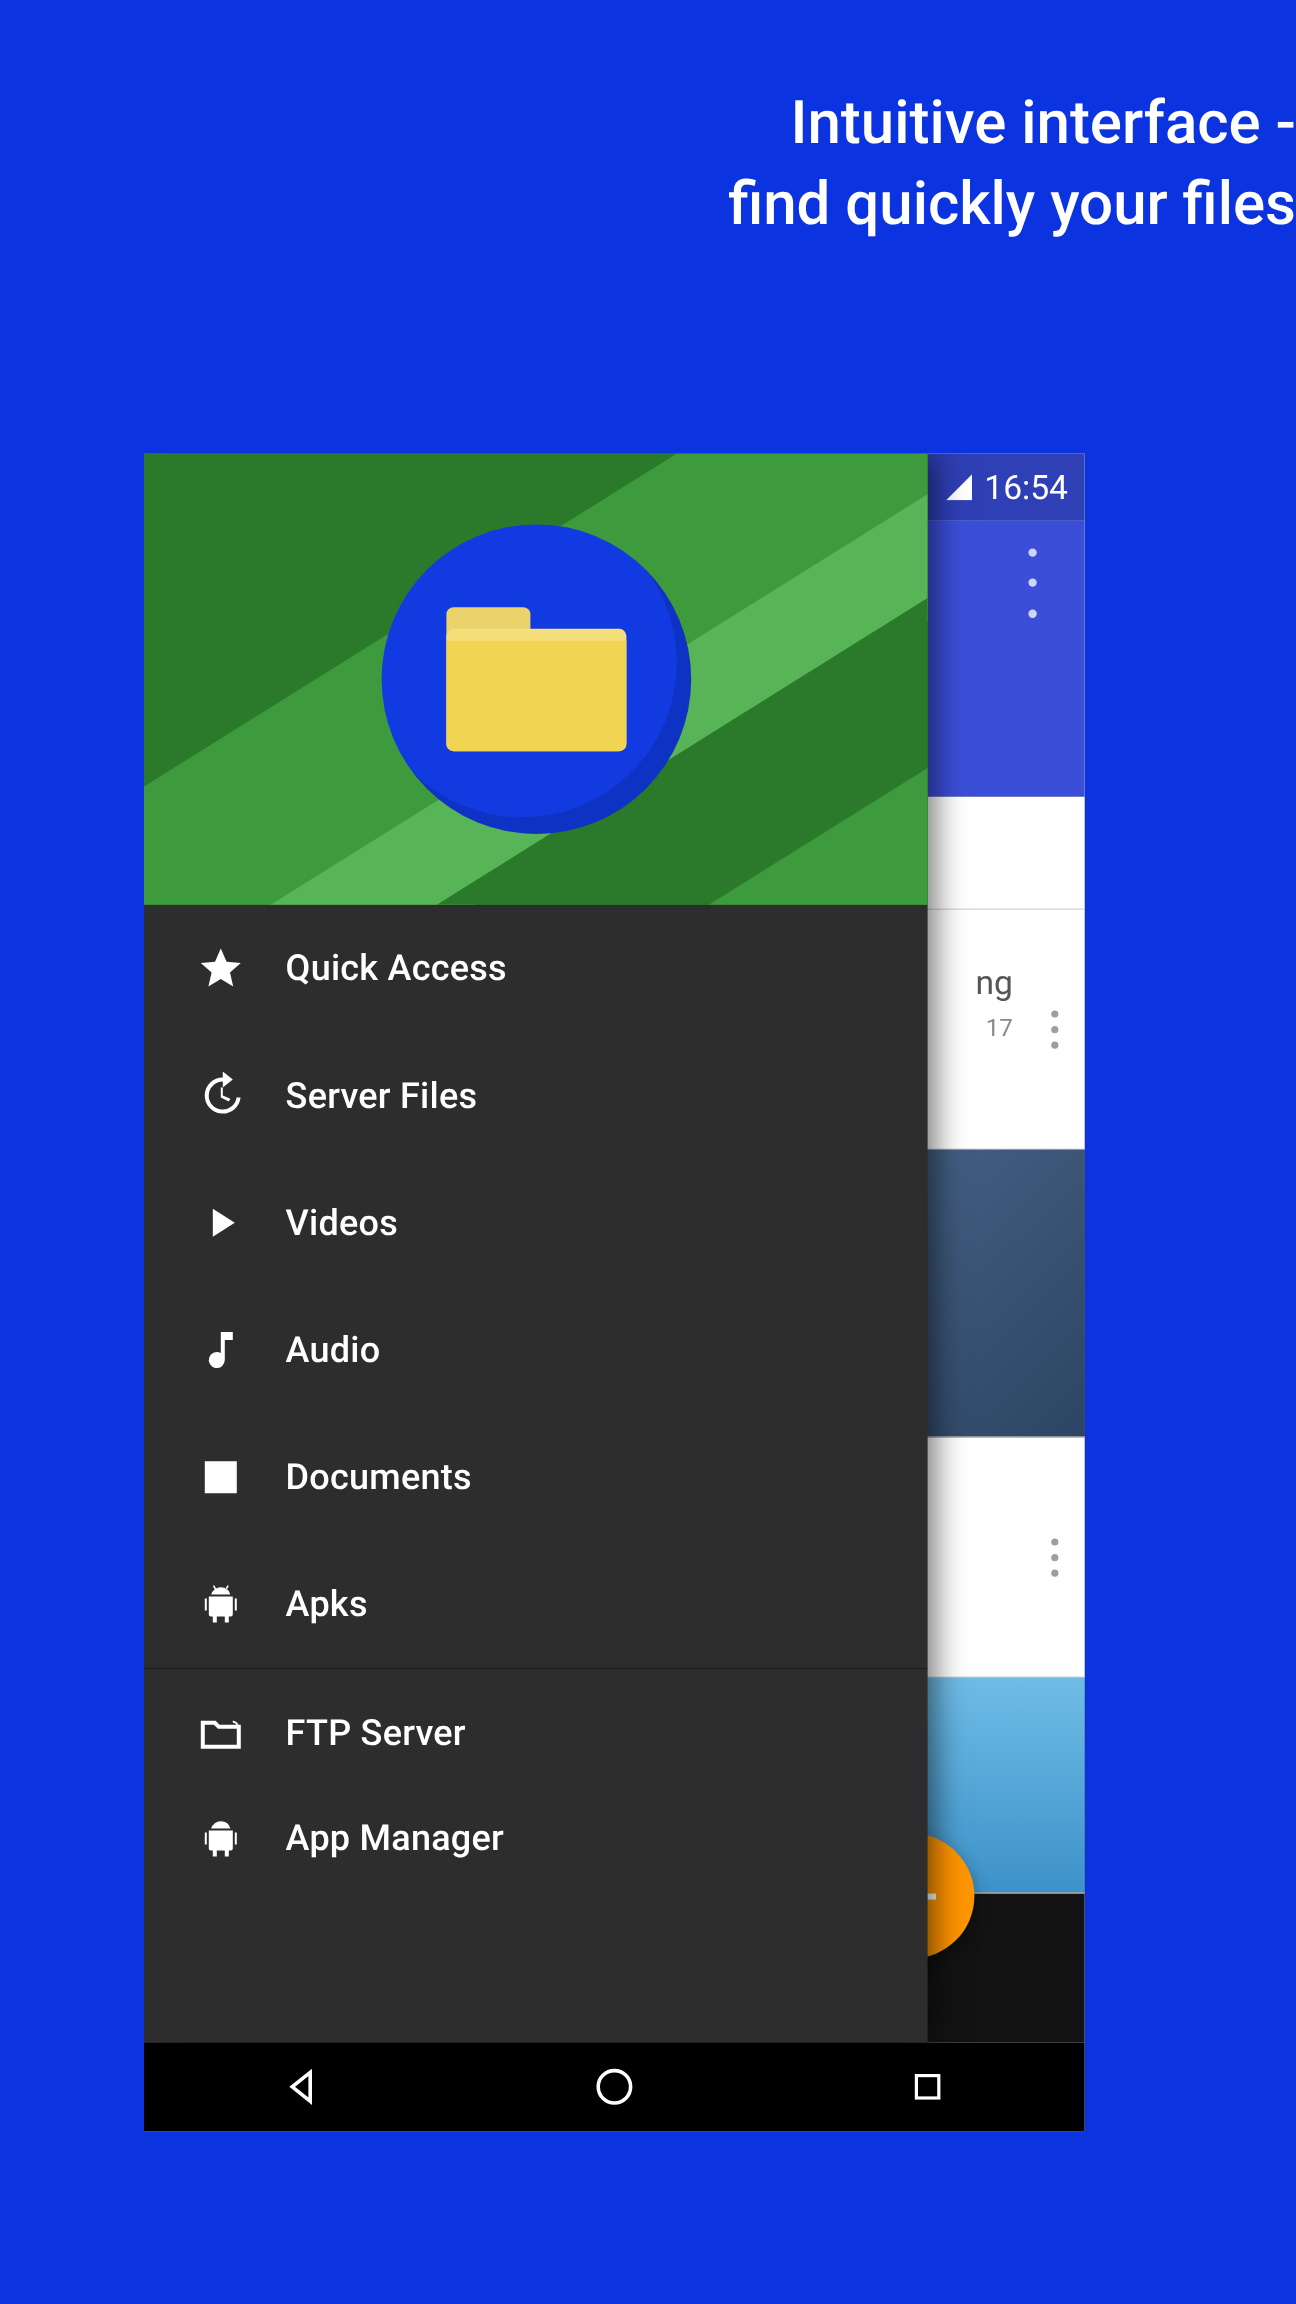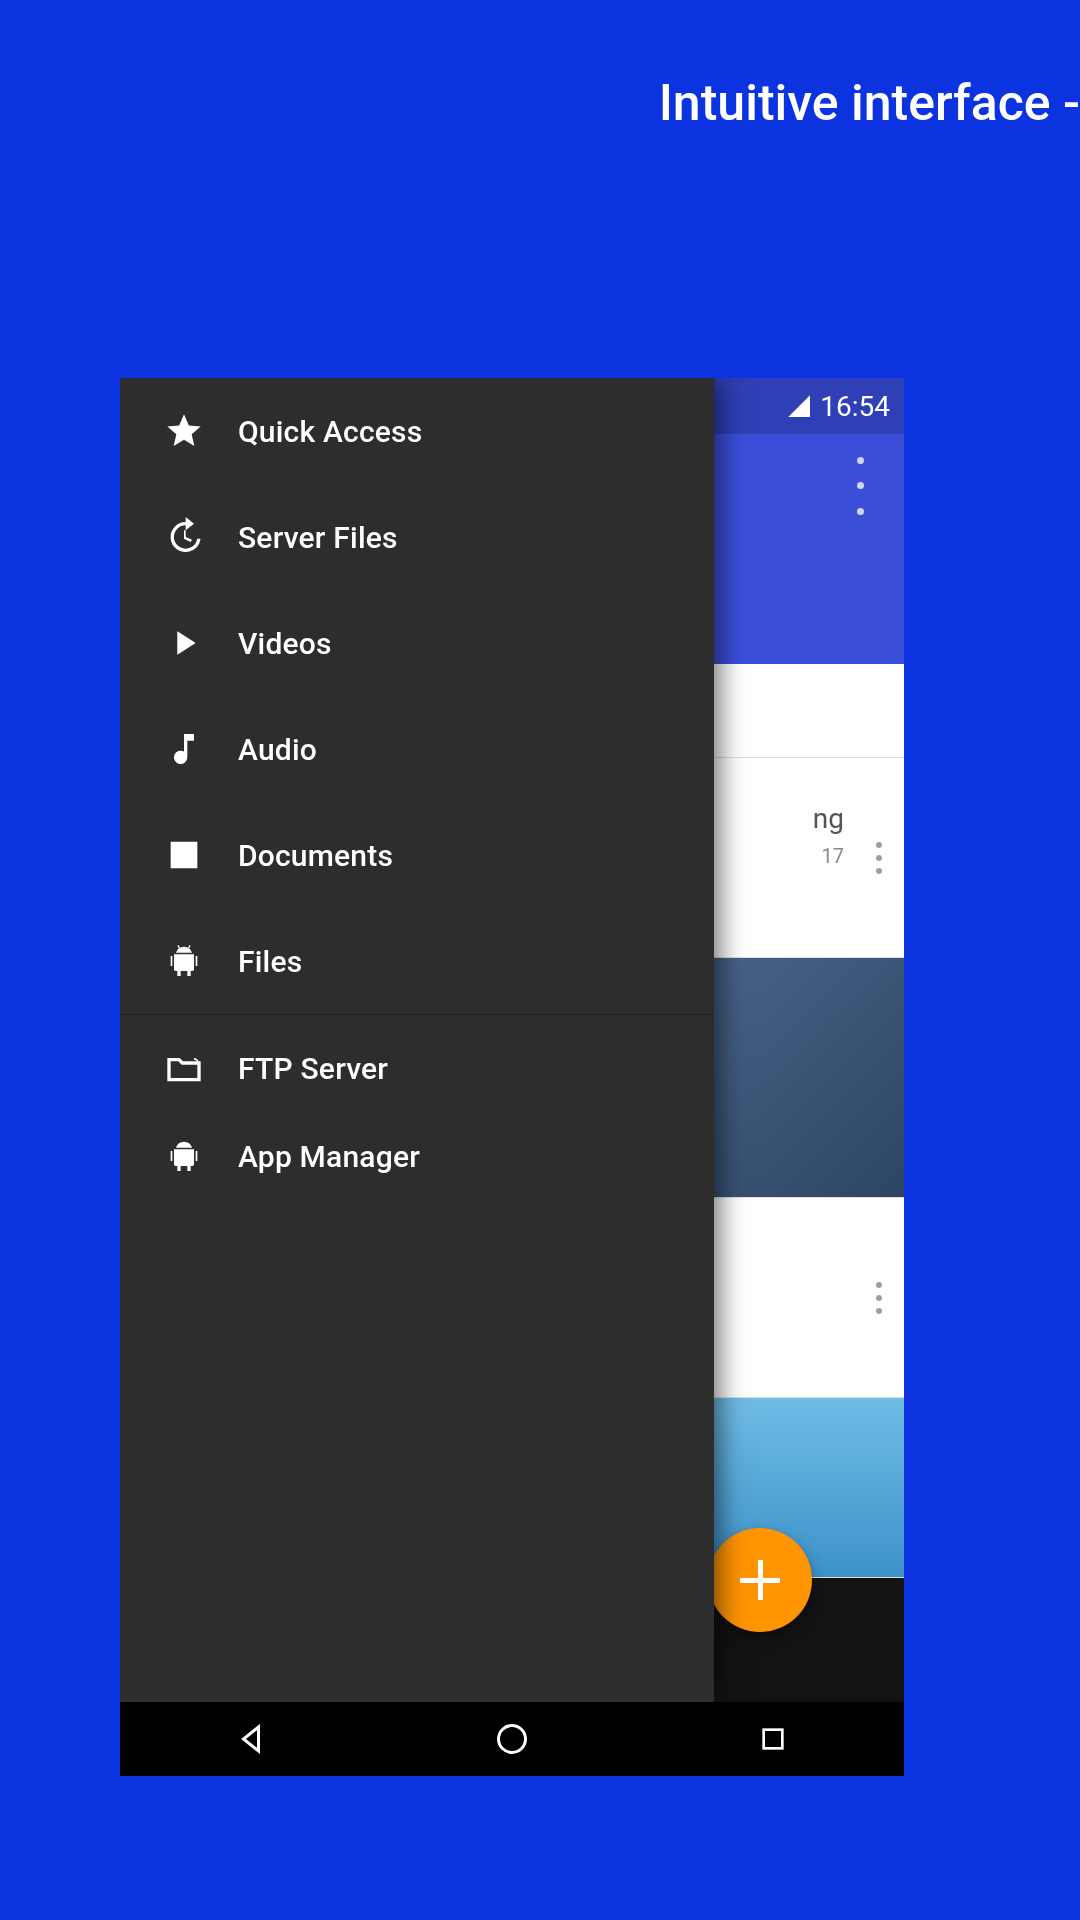--- a/index.html
+++ b/index.html
@@ -23,21 +23,21 @@
 .peek-row .mini-overflow { position:absolute; right:22px; top:50%; transform:translateY(-50%); display:flex; flex-direction:column; gap:7px; }
 .peek-row .mini-overflow span { width:6px; height:6px; border-radius:50%; background:#9E9E9E; }
 .peek-thumb { background:linear-gradient(135deg,#dfe9f7,#b6c8e3); }
 
 .fab { position:absolute; right:92px; bottom:144px; width:104px; height:104px; border-radius:50%; background:#ff9500; display:flex; align-items:center; justify-content:center; box-shadow:0 6px 14px rgba(0,0,0,.35); }
 .fab::before,.fab::after { content:""; position:absolute; background:#fff; }
 .fab::before { width:40px; height:5px; }
 .fab::after { width:5px; height:40px; }
 
 
-.drawer { position:absolute; top:0; bottom:74px; left:0; width:594px; background:#2d2d2d; box-shadow:6px 0 24px rgba(0,0,0,.55); display:flex; flex-direction:row; }
+.drawer { position:absolute; top:0; bottom:74px; left:0; width:653px; background:#2d2d2d; box-shadow:6px 0 24px rgba(0,0,0,.55); display:flex; flex-direction:column; }
 .drawer-header { height:376px; position:relative; overflow:hidden; flex:0 0 auto; }
 .drawer-header .bg { position:absolute; inset:0; }
 .stripe { position:absolute; transform:rotate(-32deg); }
 .s1 { background:#2b7a2b; width:1400px; height:700px; left:-400px; top:-280px; }
 .s2 { background:#3d9a3d; width:1400px; height:140px; left:-300px; top:40px; }
 .s3 { background:#57b557; width:1400px; height:90px;  left:-300px; top:200px; }
 .s4 { background:#2b7a2b; width:1400px; height:240px; left:-300px; top:300px; }
 .s5 { background:#3d9a3d; width:1400px; height:110px; left:-300px; top:430px; }
 
 .logo-disc { position:absolute; left:50%; top:50%; transform:translate(-50%,-50%); width:258px; height:258px; border-radius:50%; background:#113be0; box-shadow:inset -12px -14px 0 0 rgba(0,0,0,.12); display:flex; align-items:center; justify-content:center; }
@@ -61,20 +61,21 @@
 
 
 .navbar { position:absolute; bottom:0; left:0; right:0; height:74px; background:#000; display:flex; align-items:center; justify-content:space-around; }
 .nav-btn { width:50px; height:50px; display:flex; align-items:center; justify-content:center; }
 </style>
 </head>
 <body>
 
 <div class="headline">
   <span>Intuitive interface -</span><br>
+  <span>find quickly your files</span>
 </div>
 
 <div class="device">
 
   <div class="app-bg">
     <div class="status-bar">
       <div class="sig-icon"></div>
       <span>16:54</span>
     </div>
     <div class="tool-bar">
@@ -175,21 +176,21 @@
         </span>
         <span class="lbl">Documents</span>
       </div>
 
       <div class="item">
         <span class="ico">
           <svg width="40" height="40" viewBox="0 0 24 24">
               <path class="icon-white" d="M6 8h12v9a1 1 0 0 1-1 1h-1v3h-2v-3h-4v3H8v-3H7a1 1 0 0 1-1-1zM4 9h1v6H4zm15 0h1v6h-1zM7.2 7a5 5 0 0 1 9.6 0zM9 4.5l-1-1.7.7-.4 1 1.8zM15 4.5l1-1.7-.7-.4-1 1.8z"></path>
             </svg>
         </span>
-        <span class="lbl">Files</span>
+        <span class="lbl">Apks</span>
       </div>
 
       <div class="divider"></div>
 
       <div class="item">
         <span class="ico">
           <svg width="44" height="40" viewBox="0 0 24 24">
               <path fill="none" stroke="#fff" stroke-width="2" d="M3 7h6l2 2h10v10H3z"></path>
               <path class="icon-white" d="M18 6c1 0 3 1 3 3h-1c0-1.3-1-2-2-2z"></path>
             </svg>

